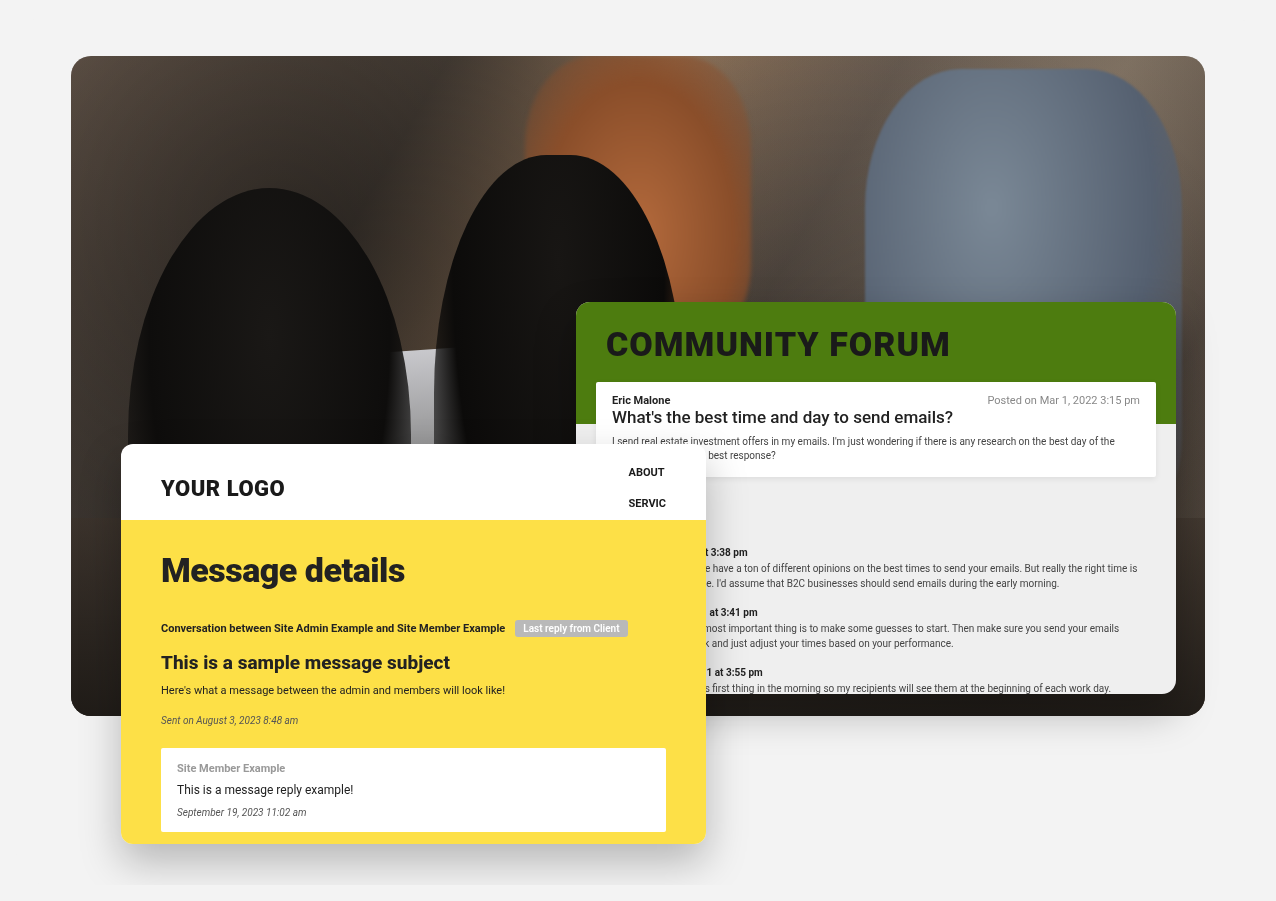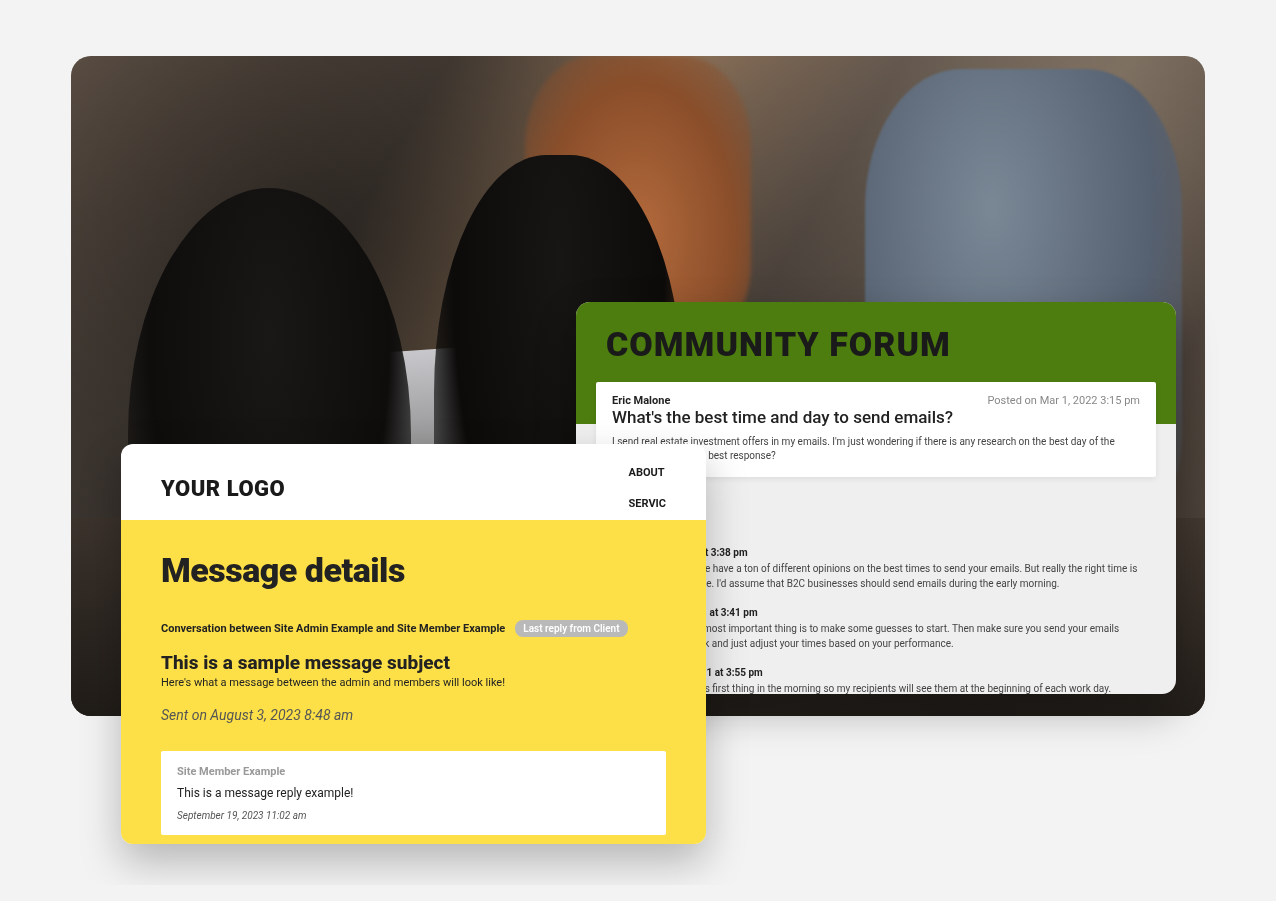--- a/index.html
+++ b/index.html
@@ -128,38 +128,38 @@
     font-size:11px;
     font-weight:700;
     color:#222;
   }
   .badge {
     background:#b9b9b9;
     color:#fff;
     font-size:10px;
     font-weight:600;
     padding:3px 8px;
-    border-radius:8px;
+    border-radius:3px;
   }
   .subject {
     font-size:19px;
     font-weight:800;
     color:#222;
-    margin-bottom:2px;
+    margin-bottom:10px;
   }
   .intro {
     font-size:11px;
     color:#222;
     margin-bottom:18px;
   }
   .sent-on {
-    font-size:14px;
+    font-size:10px;
     font-style:italic;
     color:#555;
-    margin-bottom:28px;
+    margin-bottom:22px;
   }
   .reply-box {
     background:#fff;
     padding:14px 16px;
     border-radius:2px;
   }
   .reply-author {
     font-size:11px;
     font-weight:700;
     color:#999;

